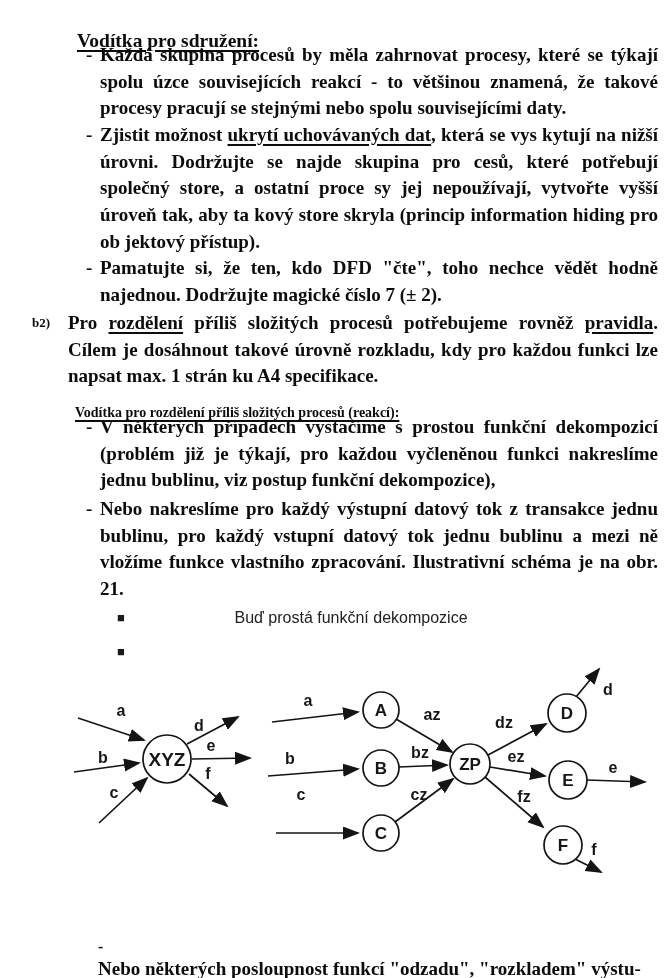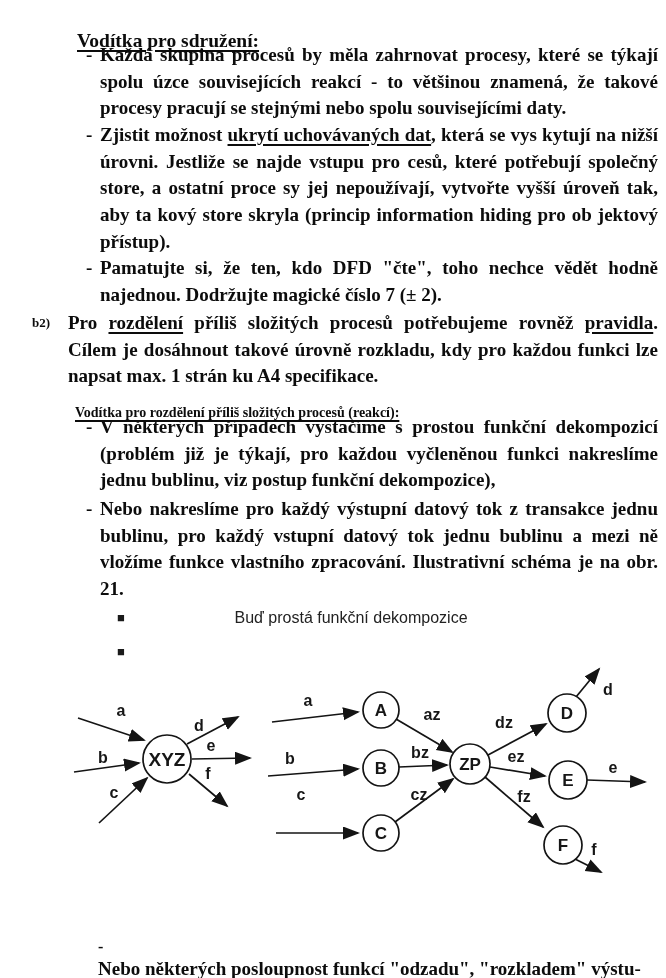--- a/index.html
+++ b/index.html
@@ -39,21 +39,21 @@
 
   <h2 class="abs h u" style="top:12px;left:77px;">Vodítka pro sdružení:</h2>
 
   <div class="abs li" style="top:42px;">
     <span class="dash">-</span>
     <p class="just">Každá skupina procesů by měla zahrnovat procesy, které se týkají spolu úzce souvisejících reakcí - to většinou znamená, že takové procesy pracují se stejnými nebo spolu souvisejícími daty.</p>
   </div>
 
   <div class="abs li" style="top:122px;">
     <span class="dash">-</span>
-    <p class="just"><span>Zjistit možnost </span><span class="u">ukrytí uchovávaných dat</span><span>, která se vys kytují na nižší úrovni. Jestliže se najde vstupu pro cesů, které potřebují společný store, a ostatní proce sy jej nepoužívají, vytvořte vyšší úroveň tak, aby ta kový store skryla (princip information hiding pro ob jektový přístup).</span></p>
+    <p class="just"><span>Zjistit možnost </span><span class="u">ukrytí uchovávaných dat</span><span>, která se vys kytují na nižší úrovni. Dodržujte se najde skupina pro cesů, které potřebují společný store, a ostatní proce sy jej nepoužívají, vytvořte vyšší úroveň tak, aby ta kový store skryla (princip information hiding pro ob jektový přístup).</span></p>
   </div>
 
   <div class="abs li" style="top:255px;">
     <span class="dash">-</span>
     <p class="just">Pamatujte si, že ten, kdo DFD "čte", toho nechce vědět hodně najednou. Dodržujte magické číslo 7 (± 2).</p>
   </div>
 
   <div class="abs b2blk" style="top:310px;">
     <span class="lbl">b2)</span>
     <p class="just"><span>Pro </span><span class="u">rozdělení</span><span> příliš složitých procesů potřebujeme rovněž </span><span class="u">pravidla</span><span>. Cílem je dosáhnout takové úrovně rozkladu, kdy pro každou funkci lze napsat max. 1 strán ku A4 specifikace.</span></p>

